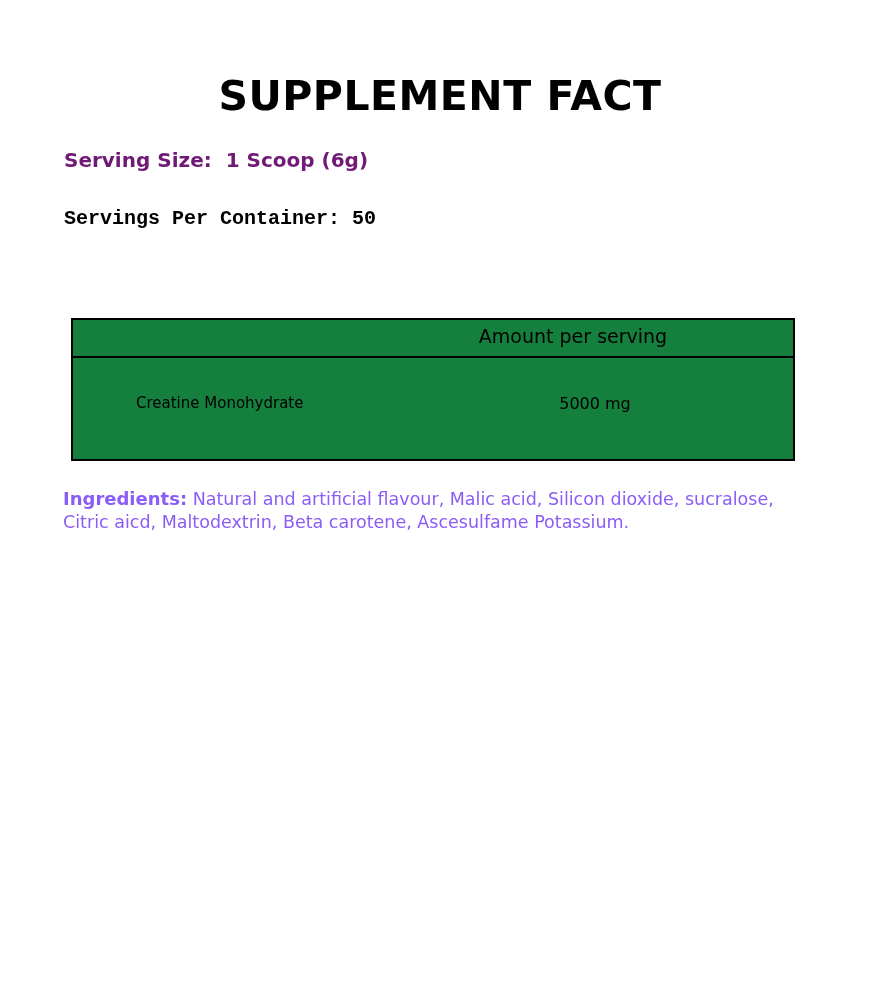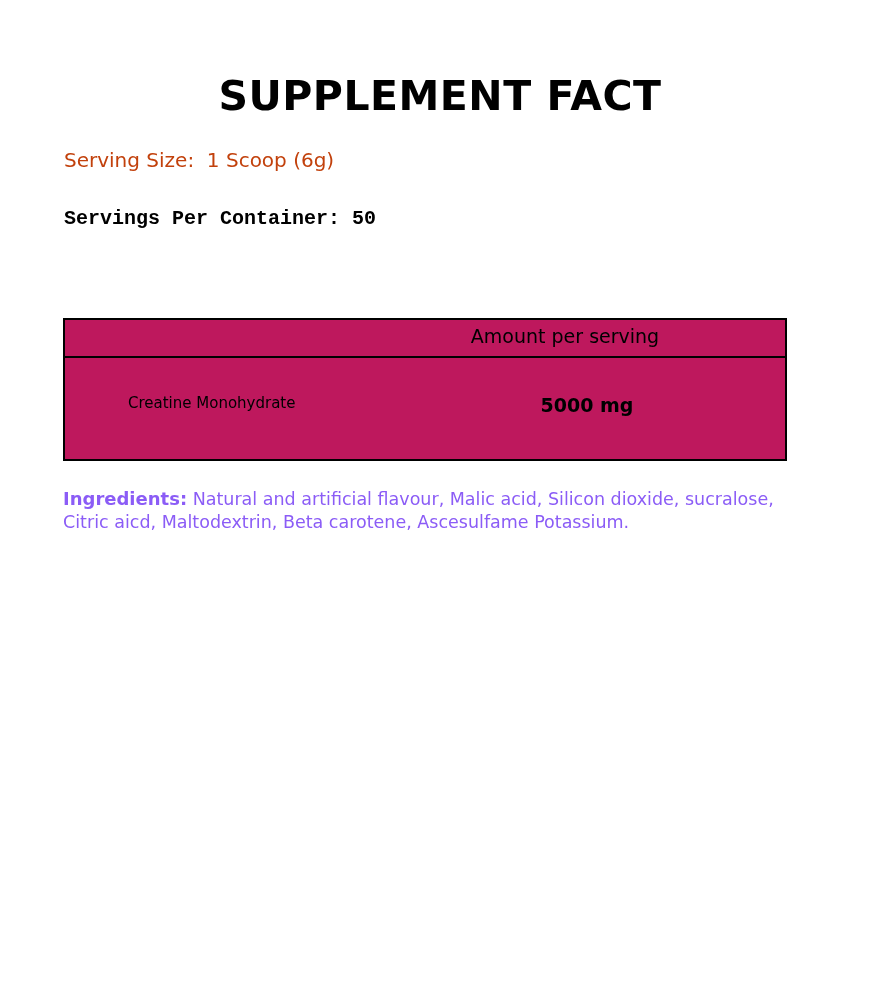--- a/index.html
+++ b/index.html
@@ -35,44 +35,44 @@
     font-weight: 700;
     letter-spacing: 0.5px;
     color: #000000;
   }
 
   .serving-size {
     position: absolute;
     left: 64px;
     top: 148px;
     font-size: 20px;
-    font-weight: 400;
-    color: #c2410c;
+    font-weight: 700;
+    color: #701a75;
     white-space: pre;
   }
 
   .servings-per-container {
     position: absolute;
     left: 64px;
     top: 207px;
     font-size: 20px;
     font-weight: 700;
     color: #000000;
     white-space: pre;
     font-family: Liberation Mono, monospace;
   }
 
   .facts-table {
     position: absolute;
-    left: 63px;
+    left: 71px;
     top: 318px;
     width: 724px;
     border: 2px solid #000000;
     box-sizing: border-box;
-    background: #be185d;
+    background: #15803d;
   }
 
   .facts-head {
     position: relative;
     height: 38px;
     border-bottom: 2px solid #000000;
     box-sizing: border-box;
   }
 
   .facts-head .amount-label {
@@ -107,22 +107,22 @@
     font-weight: 400;
     color: #000000;
   }
 
   .facts-row .amount {
     position: absolute;
     right: 28px;
     top: 36px;
     width: 340px;
     text-align: center;
-    font-size: 19px;
-    font-weight: 700;
+    font-size: 16px;
+    font-weight: 400;
     color: #000000;
   }
 
   .ingredients {
     position: absolute;
     left: 63px;
     top: 487px;
     width: 712px;
     font-size: 17.5px;
     line-height: 23px;

